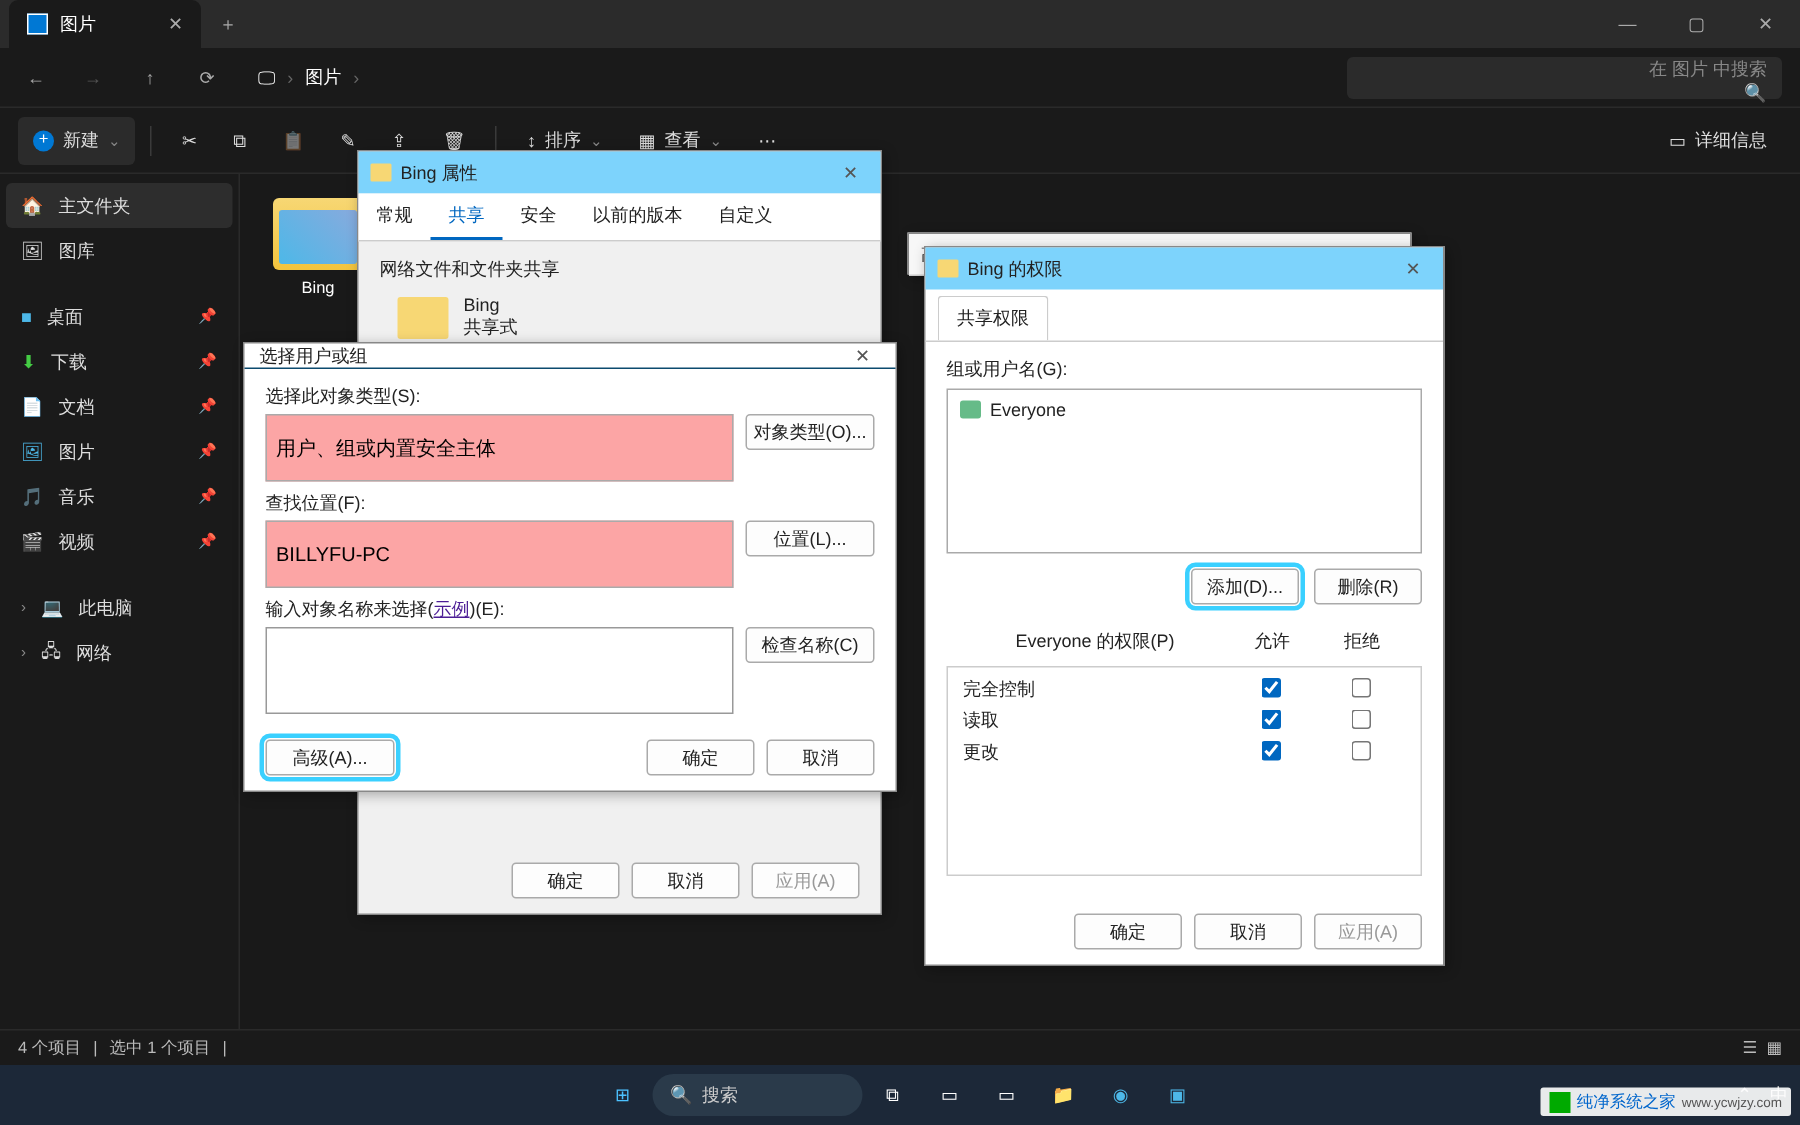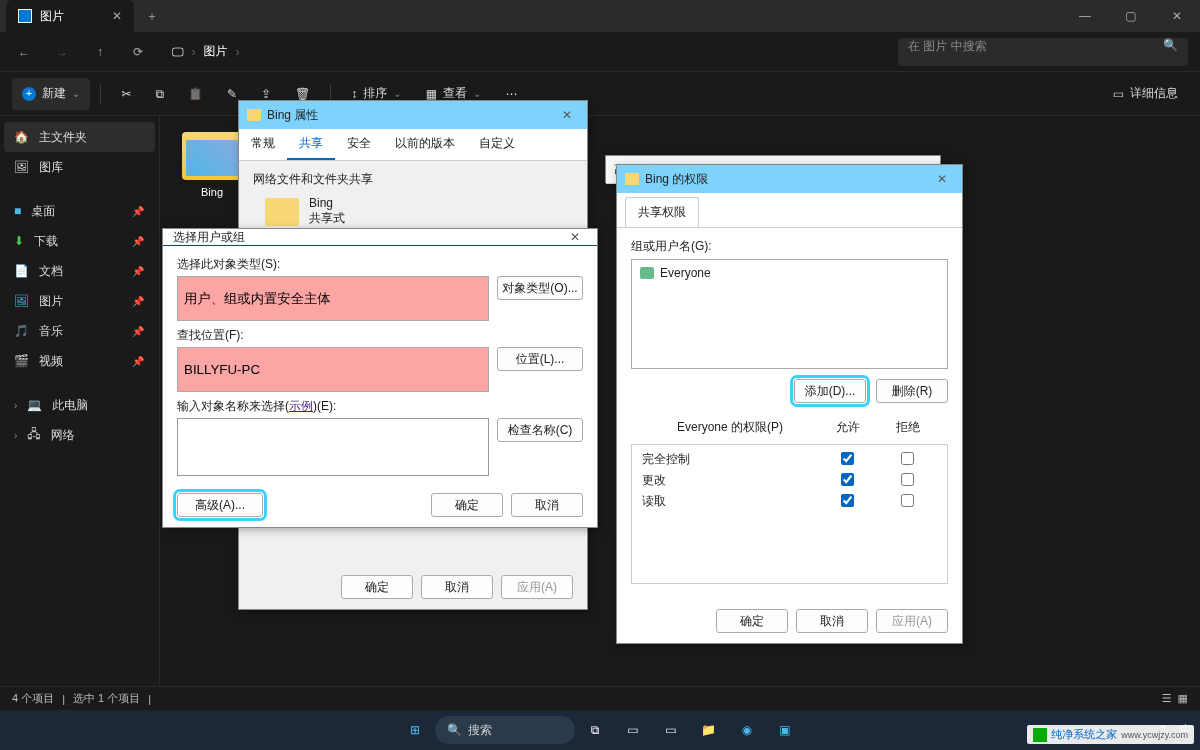--- a/index.html
+++ b/index.html
@@ -12,21 +12,21 @@
 .tab-close { margin-left: 40px; color: #aaa; cursor: pointer; }
 .tab-add { margin-left: 12px; color: #aaa; cursor: pointer; }
 .win-controls { margin-left: auto; display: flex; }
 .win-btn { width: 46px; height: 32px; display: flex; align-items: center; justify-content: center; color: #aaa; cursor: pointer; }
 
 
 .navbar { height: 40px; background: #1a1a1a; display: flex; align-items: center; padding: 0 12px; gap: 14px; border-bottom: 1px solid #2a2a2a; }
 .nav-btn { width: 24px; height: 24px; display: flex; align-items: center; justify-content: center; color: #aaa; cursor: pointer; }
 .breadcrumb { display: flex; align-items: center; gap: 8px; flex: 1; padding-left: 8px; }
 .crumb-sep { color: #666; }
-.search-box { width: 290px; height: 28px; background: #2b2b2b; border-radius: 4px; display: flex; align-items: flex-start; padding: 0 10px; color: #888; }
+.search-box { width: 290px; height: 28px; background: #2b2b2b; border-radius: 4px; display: flex; align-items: flex-end; padding: 0 10px; color: #888; flex-direction: column; }
 .search-box span:first-child { flex: 1; }
 
 
 .toolbar { height: 44px; background: #1a1a1a; display: flex; align-items: center; padding: 0 12px; gap: 4px; border-bottom: 1px solid #2a2a2a; }
 .tb-btn { height: 32px; padding: 0 10px; display: flex; align-items: center; gap: 6px; color: #ddd; border-radius: 4px; cursor: pointer; }
 .tb-btn.new { background: #2b2b2b; }
 .tb-sep { width: 1px; height: 20px; background: #3a3a3a; margin: 0 6px; }
 .tb-right { margin-left: auto; display: flex; align-items: center; gap: 10px; }
 
 
@@ -350,29 +350,29 @@
       <span>允许</span>
       <span>拒绝</span>
     </div>
     <div class="perm-table" style="height:140px;padding-top:4px" id="perm-rows">
         <div class="perm-row">
           <span>完全控制</span>
     <span><input type="checkbox" checked="" style=""></span>
     <span><input type="checkbox" style=""></span>
         </div>
         <div class="perm-row">
+          <span>读取</span>
+    <span><input type="checkbox" checked="" style=""></span>
+    <span><input type="checkbox" style=""></span>
+        </div>
+        <div class="perm-row">
           <span>更改</span>
     <span><input type="checkbox" checked="" style=""></span>
     <span><input type="checkbox" style=""></span>
         </div>
-        <div class="perm-row">
-          <span>读取</span>
-    <span><input type="checkbox" checked="" style=""></span>
-    <span><input type="checkbox" style=""></span>
-        </div>
       </div>
   </div>
   <div class="dlg-btns" style="position:absolute;bottom:0;right:0;left:0">
     <div class="dlg-btn">确定</div>
     <div class="dlg-btn">取消</div>
     <div class="dlg-btn disabled">应用(A)</div>
   </div>
 </div>
 
 </body></html>

